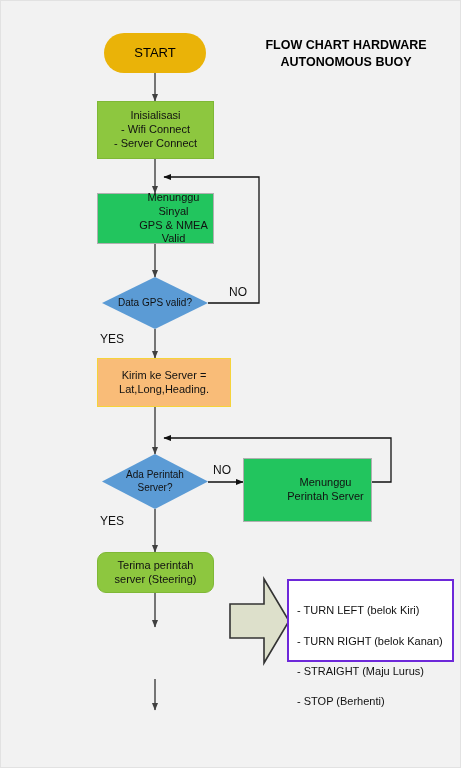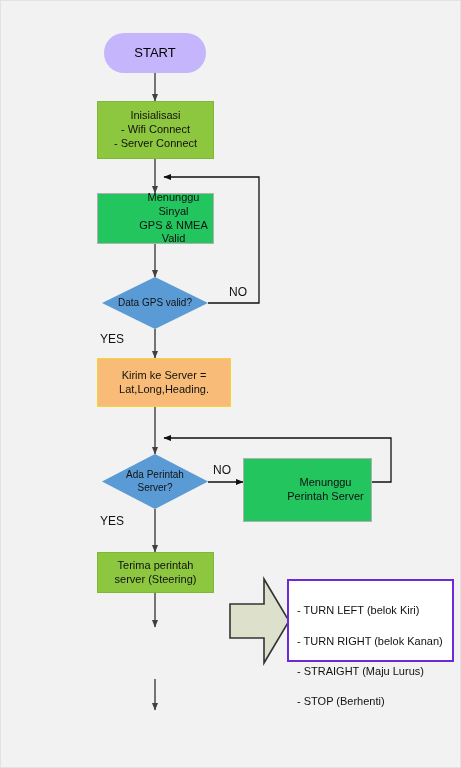--- a/index.html
+++ b/index.html
@@ -27,21 +27,21 @@
     align-items: center;
     justify-content: center;
     text-align: center;
     line-height: 1.25;
     white-space: pre-line;
     font-size: 11px;
   }
 
   .terminator {
     border-radius: 22px;
-    background: #c4b5fd;
+    background: #eab308;
     color: #000000;
     font-size: 13px;
     text-align: right;
   }
 
   .process-green {
     background: #8dc73f;
     border: 1px solid #7fb836;
   }
   .process-gray {
@@ -161,20 +161,22 @@
       <path d="M 207 302 L 258 302 L 258 176 L 163 176" marker-end="url(#arrowblk)"></path>
 
       <path d="M 207 481 L 242 481" marker-end="url(#arrowblk)"></path>
 
       <path d="M 371 481 L 390 481 L 390 437 L 163 437" marker-end="url(#arrowblk)"></path>
     </g>
 
     <path d="M 229 603 L 263 603 L 263 578 L 288 620 L 263 662 L 263 637 L 229 637 Z" fill="#dde0cb" stroke="#333333" stroke-width="1.6"></path>
   </svg>
 
+  <div class="title" style="left:250px; top:36px; width:190px;">FLOW CHART HARDWARE
+AUTONOMOUS BUOY</div>
 
   <div class="node terminator" style="left:103px; top:32px; width:102px; height:40px;">START</div>
 
   <div class="node process-green" style="left:96px; top:100px; width:117px; height:58px;">Inisialisasi
 - Wifi Connect
 - Server Connect</div>
 
   <div class="node process-gray" style="left:96px; top:192px; width:117px; height:51px;">Menunggu Sinyal
 GPS &amp; NMEA Valid</div>
 
@@ -194,21 +196,21 @@
     <div class="diamond-label">Ada Perintah
 Server?</div>
   </div>
 
   <div class="edge-label" style="left:212px; top:462px;">NO</div>
   <div class="edge-label" style="left:99px; top:513px;">YES</div>
 
   <div class="node process-gray" style="left:242px; top:457px; width:129px; height:64px;">Menunggu
 Perintah Server</div>
 
-  <div class="node process-green" style="left:96px; top:551px; width:117px; height:41px;">Terima perintah
+  <div class="node process-green" style="left:96px; top:551px; width:117px; height:41px;border-radius:9px;">Terima perintah
 server (Steering)</div>
 
 
   <div class="node listbox" style="left:286px; top:578px; width:167px; height:83px;">
     <div>- TURN LEFT (belok Kiri)</div>
     <div>- TURN RIGHT (belok Kanan)</div>
     <div>- STRAIGHT (Maju Lurus)</div>
     <div>- STOP (Berhenti)</div>
   </div>
 

